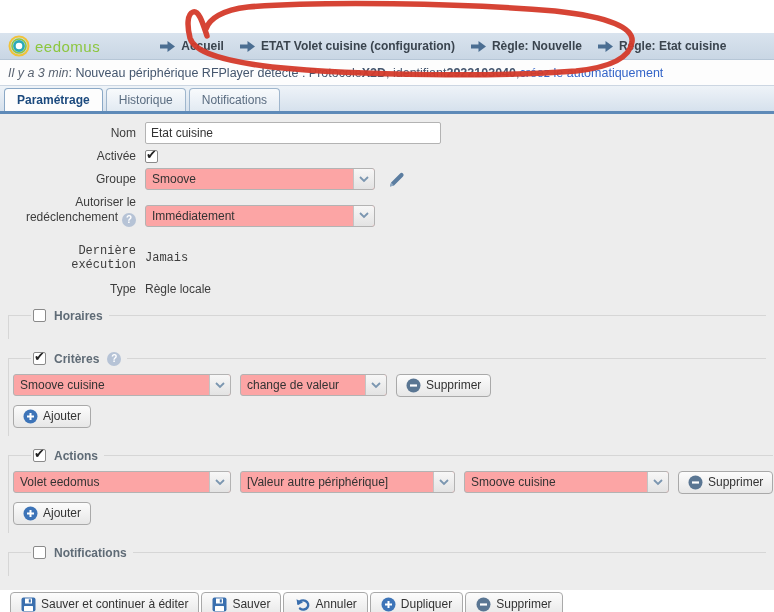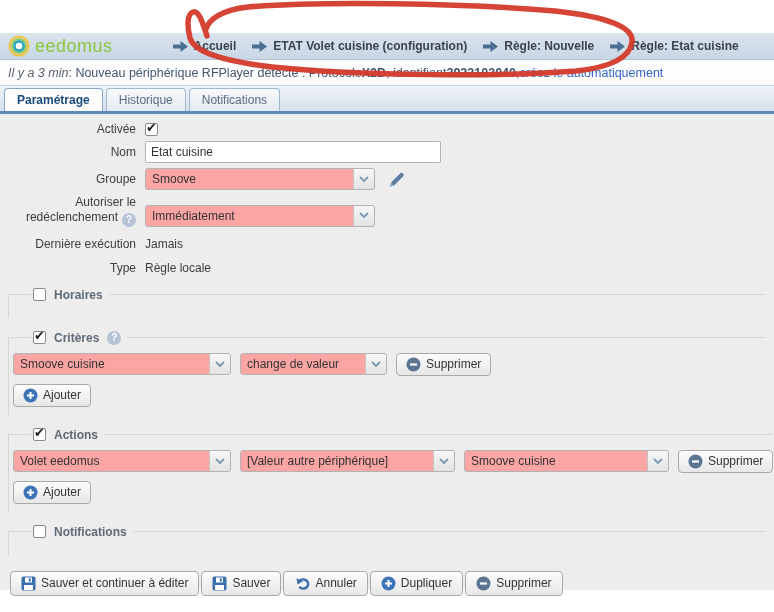--- a/index.html
+++ b/index.html
@@ -8,21 +8,21 @@
 
   .top-space { height: 33px; background: #fff; }
 
   
   .header-bar {
     height: 27px; background: linear-gradient(#d9e3ee, #c9d6e4);
     border-bottom: 1px solid #b6c6d6;
     display: flex; align-items: center; padding: 0 8px;
   }
   .logo { display: flex; align-items: center; gap: 5px; margin-right: 60px; cursor: pointer; }
-  .logo-text { color: #8cc63e; font-size: 18px; letter-spacing: .5px; }
+  .logo-text { color: #8cc63e; font-size: 15px; letter-spacing: .5px; }
   .breadcrumb { display: flex; align-items: center; gap: 16px; }
   .crumb { display: flex; align-items: center; gap: 6px; cursor: pointer; }
   .crumb-label { font-size: 12px; font-weight: bold; color: #3a444e; }
 
   
   .notif-bar {
     height: 26px; background: #fdfdfd; border-bottom: 1px solid #ccd6e2;
     display: flex; align-items: center; padding: 0 8px;
     font-size: 12.5px; color: #44566e; white-space: nowrap;
   }
@@ -188,27 +188,27 @@
 
   <div class="tab-strip">
     <div class="tab active">Paramétrage</div>
     <div class="tab">Historique</div>
     <div class="tab">Notifications</div>
   </div>
 
   <div class="content">
 
     <div class="form-row">
+      <span class="flabel">Nom</span>
+      <input class="text-input" type="text" value="Etat cuisine" style="">
+    </div>
+
+    <div class="form-row">
       <span class="flabel">Activée</span>
       <input type="checkbox" checked="" style="">
-    </div>
-
-    <div class="form-row">
-      <span class="flabel">Nom</span>
-      <input class="text-input" type="text" value="Etat cuisine" style="">
     </div>
 
     <div class="form-row">
       <span class="flabel">Groupe</span>
       <div class="select w230">
         <span class="select-text">Smoove</span>
         <span class="select-btn">
             <svg width="10" height="7" viewBox="0 0 10 7">
               <path d="M1 1l4 4 4-4" stroke="#7b96b0" stroke-width="1.8" fill="none"></path>
             </svg>
@@ -230,21 +230,21 @@
       <div class="select w230">
         <span class="select-text">Immédiatement</span>
         <span class="select-btn">
             <svg width="10" height="7" viewBox="0 0 10 7">
               <path d="M1 1l4 4 4-4" stroke="#7b96b0" stroke-width="1.8" fill="none"></path>
             </svg>
           </span>
       </div>
     </div>
 
-    <div class="form-row" style="margin-top:10px;">
+    <div class="form-row" style="margin-top:17px;font-family:Liberation Mono, monospace;">
       <span class="flabel">Dernière exécution</span>
       <span class="fvalue">Jamais</span>
     </div>
 
     <div class="form-row" style="margin-top:10px;">
       <span class="flabel">Type</span>
       <span class="fvalue">Règle locale</span>
     </div>
 
     <fieldset class="section empty">

